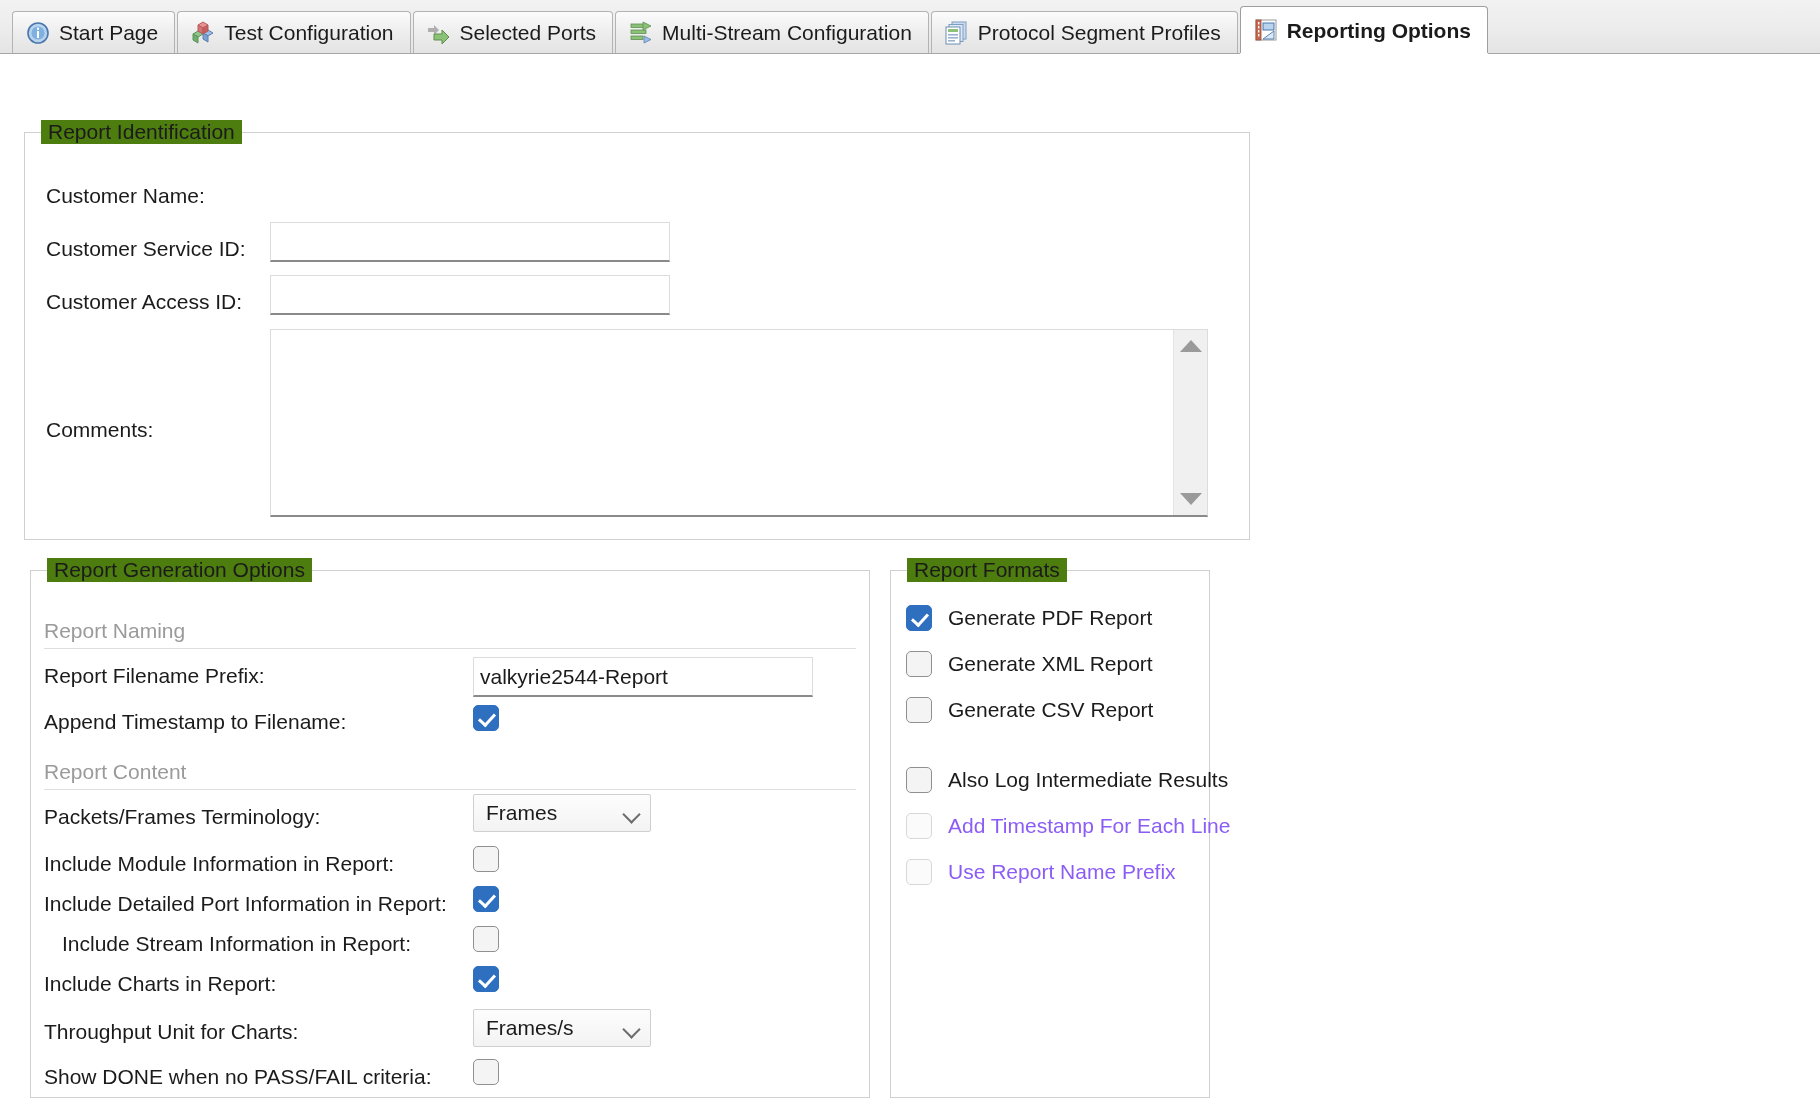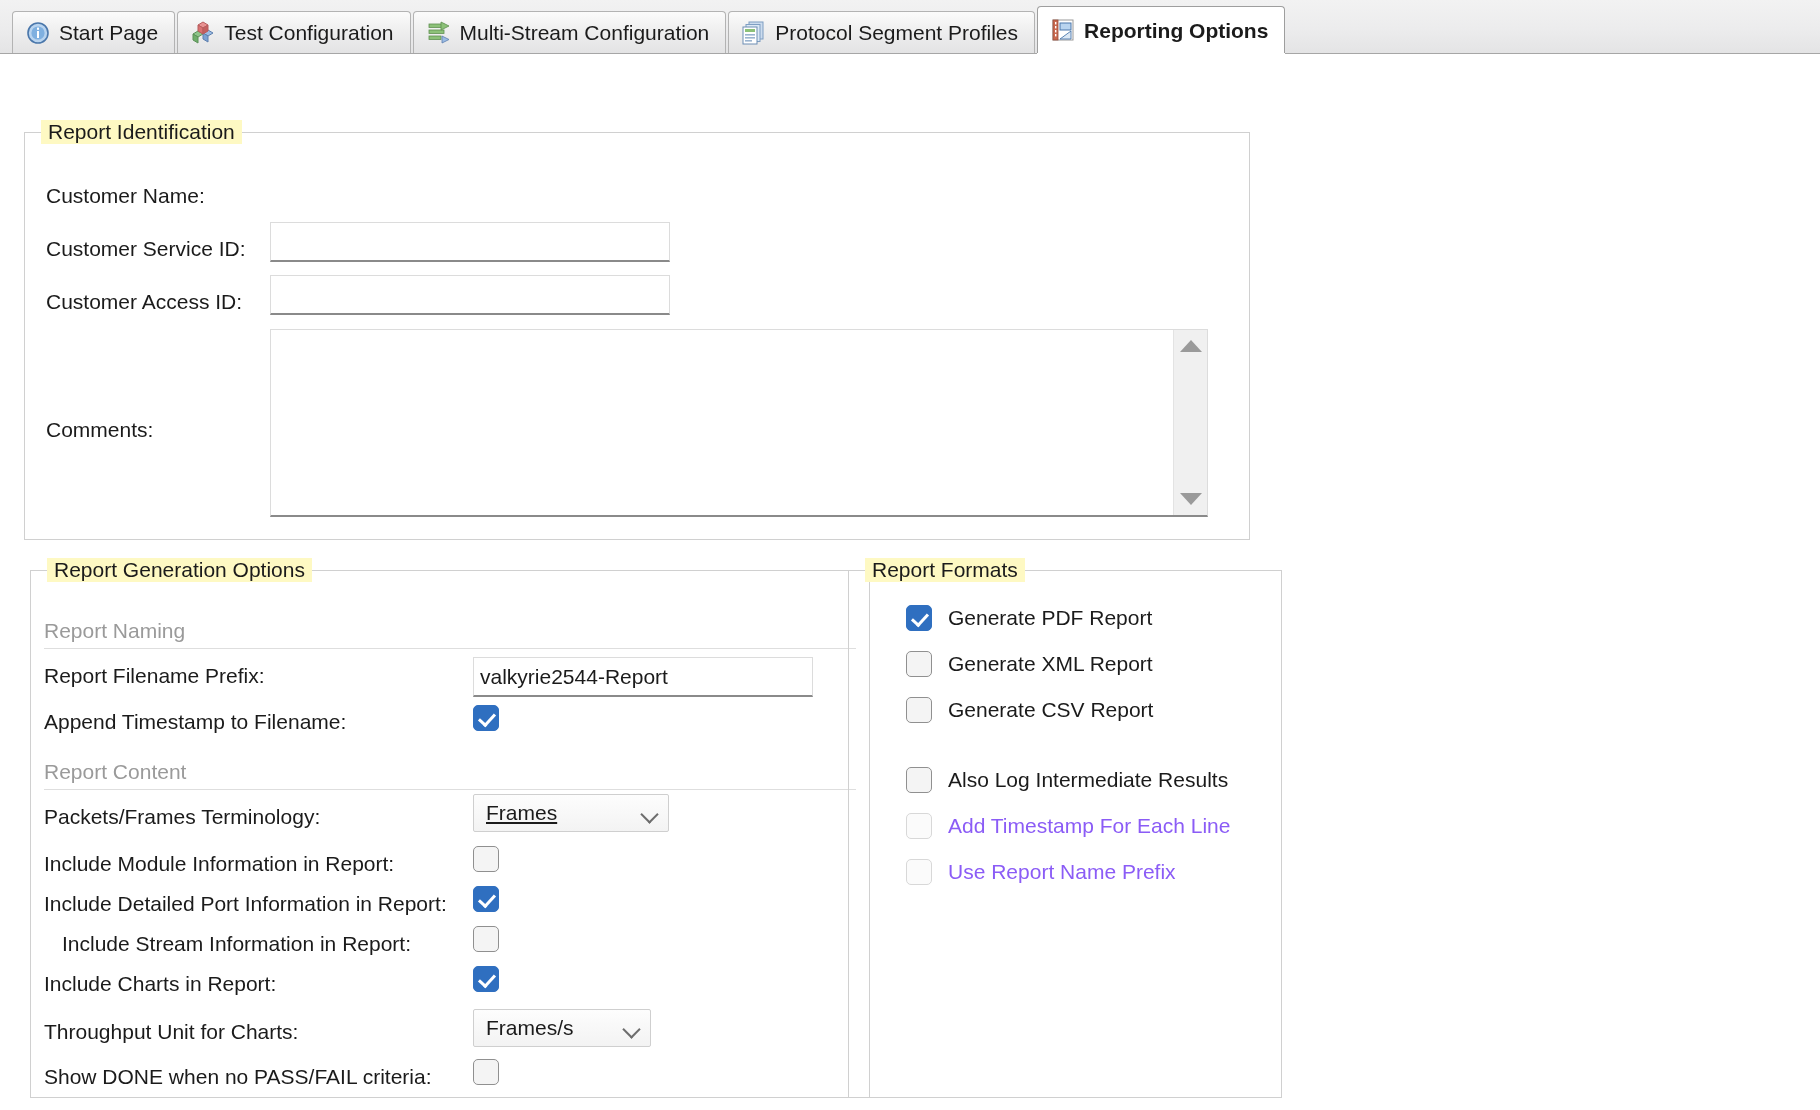--- a/index.html
+++ b/index.html
@@ -60,30 +60,30 @@
 
   
   .group {
     position: absolute;
     border: 1px solid #d0d0d0;
   }
   .group-title {
     position: absolute;
     top: -13px;
     left: 16px;
-    background: #fef9c3;
+    background: #4d7c0f;
     padding: 0 7px;
     font-size: 21px;
     color: #1b1b1b;
     white-space: nowrap;
   }
 
   #grp-ident   { left: 24px;  top: 78px;  width: 1226px; height: 408px; }
   #grp-gen     { left: 30px;  top: 516px; width: 840px;  height: 528px; }
-  #grp-formats { left: 848px; top: 516px; width: 434px;  height: 528px; text-decoration: underline; }
+  #grp-formats { left: 890px; top: 516px; width: 320px;  height: 528px; text-decoration: underline; }
 
   .lbl {
     position: absolute;
     font-size: 21px;
     color: #1b1b1b;
     white-space: nowrap;
     line-height: 1;
   }
 
   
@@ -269,20 +269,29 @@
         <polygon points="12,12 17,9 22,12 17,15" fill="#9bbce4" stroke="#5d7fae" stroke-width="1"></polygon>
         <polygon points="12,12 17,15 17,21 12,18" fill="#7ba2d4" stroke="#5d7fae" stroke-width="1"></polygon>
         <polygon points="7,4 12,1 17,4 12,7" fill="#e89191" stroke="#b85d5d" stroke-width="1"></polygon>
         <polygon points="7,4 12,7 12,13 7,10" fill="#d97272" stroke="#b85d5d" stroke-width="1"></polygon>
         <polygon points="17,4 17,10 12,13 12,7" fill="#c45f5f" stroke="#b85d5d" stroke-width="1"></polygon>
       </svg>
     </span>
     <span class="tab-label">Test Configuration</span>
   </div>
 
+  <div class="tab">
+    <span class="ticon">
+      <svg viewBox="0 0 24 24" width="24" height="24">
+        <path d="M1 7 h6 v-3 l5 5 -5 5 v-3 h-6 z" fill="#9a9a9a" opacity=".75"></path>
+        <path d="M7 13 h8 v-4 l7 7 -7 7 v-4 h-8 z" fill="#8cc178" stroke="#5e8f4f" stroke-width="1"></path>
+      </svg>
+    </span>
+    <span class="tab-label">Selected Ports</span>
+  </div>
 
   <div class="tab">
     <span class="ticon">
       <svg viewBox="0 0 24 24" width="24" height="24">
         <rect x="2" y="3" width="15" height="3.4" fill="#8cc178" stroke="#5e8f4f" stroke-width=".8"></rect>
         <rect x="2" y="9" width="15" height="3.4" fill="#8cc178" stroke="#5e8f4f" stroke-width=".8"></rect>
         <rect x="2" y="15" width="12" height="3.4" fill="#8cc178" stroke="#5e8f4f" stroke-width=".8"></rect>
         <path d="M14 1 l8 4 -8 4 z" fill="#8cc178" stroke="#5e8f4f" stroke-width=".8"></path>
         <path d="M15 15 l7 3.5 -7 3.5 z" fill="#9bbce4" stroke="#5d7fae" stroke-width=".8"></path>
       </svg>
@@ -362,21 +371,21 @@
     <span>valkyrie2544-Report</span>
   </div>
 
   <div class="lbl" style="left:44px; top:657px;">Append Timestamp to Filename:</div>
   <div class="cb checked" style="left:473px; top:651px;"></div>
 
   <div class="subhead" style="left:44px; top:707px;">Report Content</div>
   <div class="subrule" style="left:44px; top:735px; width:812px;"></div>
 
   <div class="lbl" style="left:44px; top:752px;">Packets/Frames Terminology:</div>
-  <div class="ddl" style="left:473px; top:740px; width:196px;text-decoration:underline;">
+  <div class="ddl" style="left:473px; top:740px; width:178px;">
     <span>Frames</span>
     <span class="chev"></span>
   </div>
 
   <div class="lbl" style="left:44px; top:799px;">Include Module Information in Report:</div>
   <div class="cb" style="left:473px; top:792px;"></div>
 
   <div class="lbl" style="left:44px; top:839px;">Include Detailed Port Information in Report:</div>
   <div class="cb checked" style="left:473px; top:832px;"></div>
 

